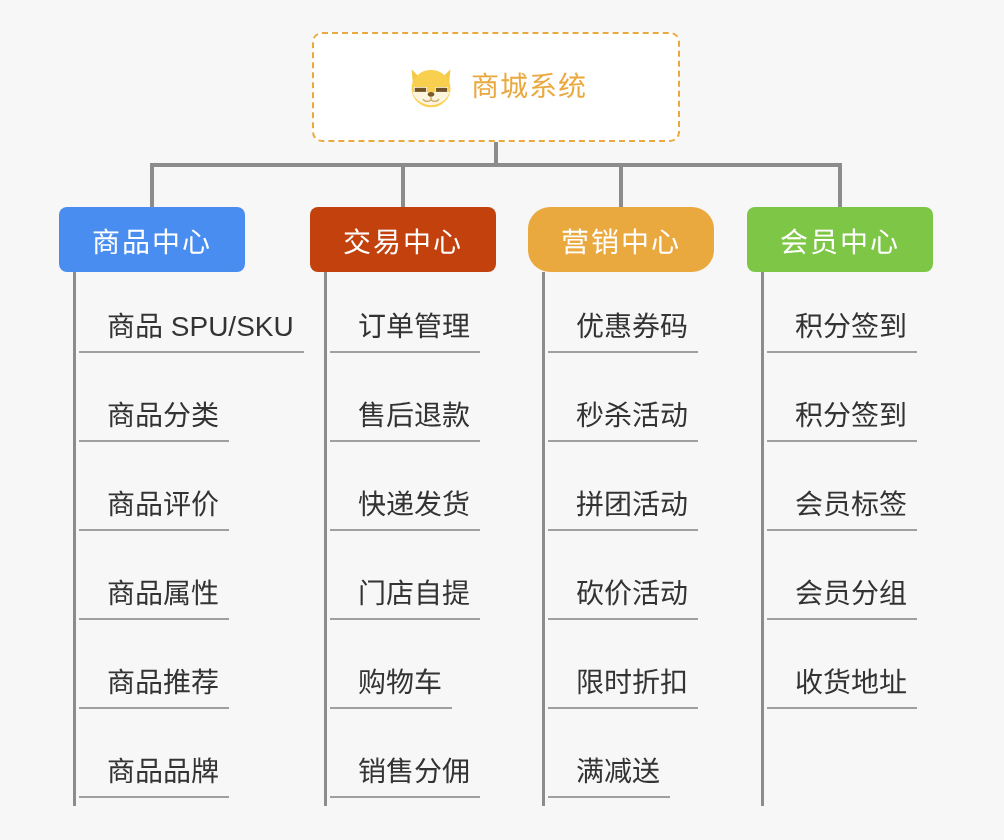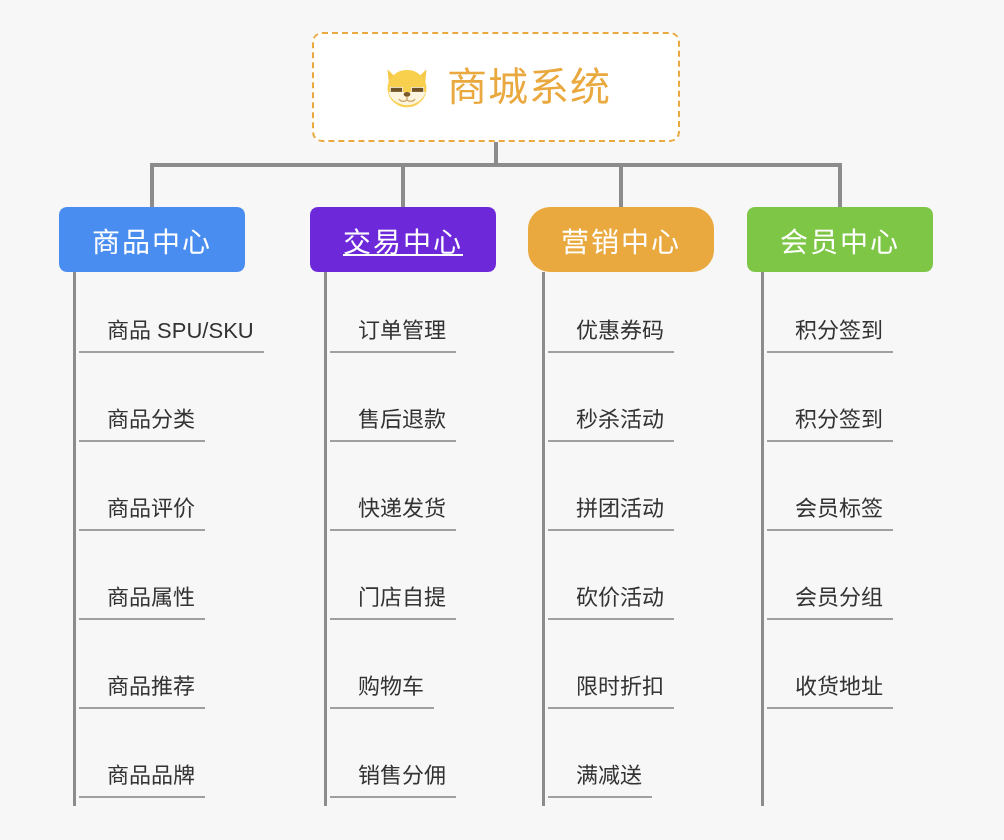--- a/index.html
+++ b/index.html
@@ -38,21 +38,21 @@
     justify-content: center;
     gap: 14px;
   }
   .root-icon {
     width: 52px;
     height: 52px;
     flex: 0 0 auto;
     display: block;
   }
   .root-title {
-    font-size: 40px;
+    font-size: 28px;
     line-height: 1;
     color: #eaa93f;
     letter-spacing: 1px;
     white-space: nowrap;
   }
 
   
   .conn {
     position: absolute;
     background: #8c8c8c;
@@ -131,33 +131,33 @@
     position: relative;
     height: 89px;
     box-sizing: border-box;
     display: flex;
     align-items: flex-end;
     padding-left: 34px;
     padding-bottom: 8px;
   }
   .leaf-label {
     display: inline-block;
-    font-size: 22px;
+    font-size: 28px;
     line-height: 1.2;
     color: #333333;
     white-space: nowrap;
     padding: 0 10px 7px 0;
     border-bottom: 2px solid #a0a0a0;
     margin-left: -28px;
     padding-left: 28px;
   }
 
   
   .c-blue   { background: #4a8df0; }
-  .c-red    { background: #6d28d9; text-decoration: underline; }
+  .c-red    { background: #c2410c; }
   .c-orange { background: #eaa93f; border-radius: 22px; }
   .c-green  { background: #7dc646; }
 </style>
 </head>
 <body>
 
 <div id="mindmap">
 
   <div class="root-node">
     <svg class="root-icon" viewBox="0 0 64 64" aria-hidden="true">

